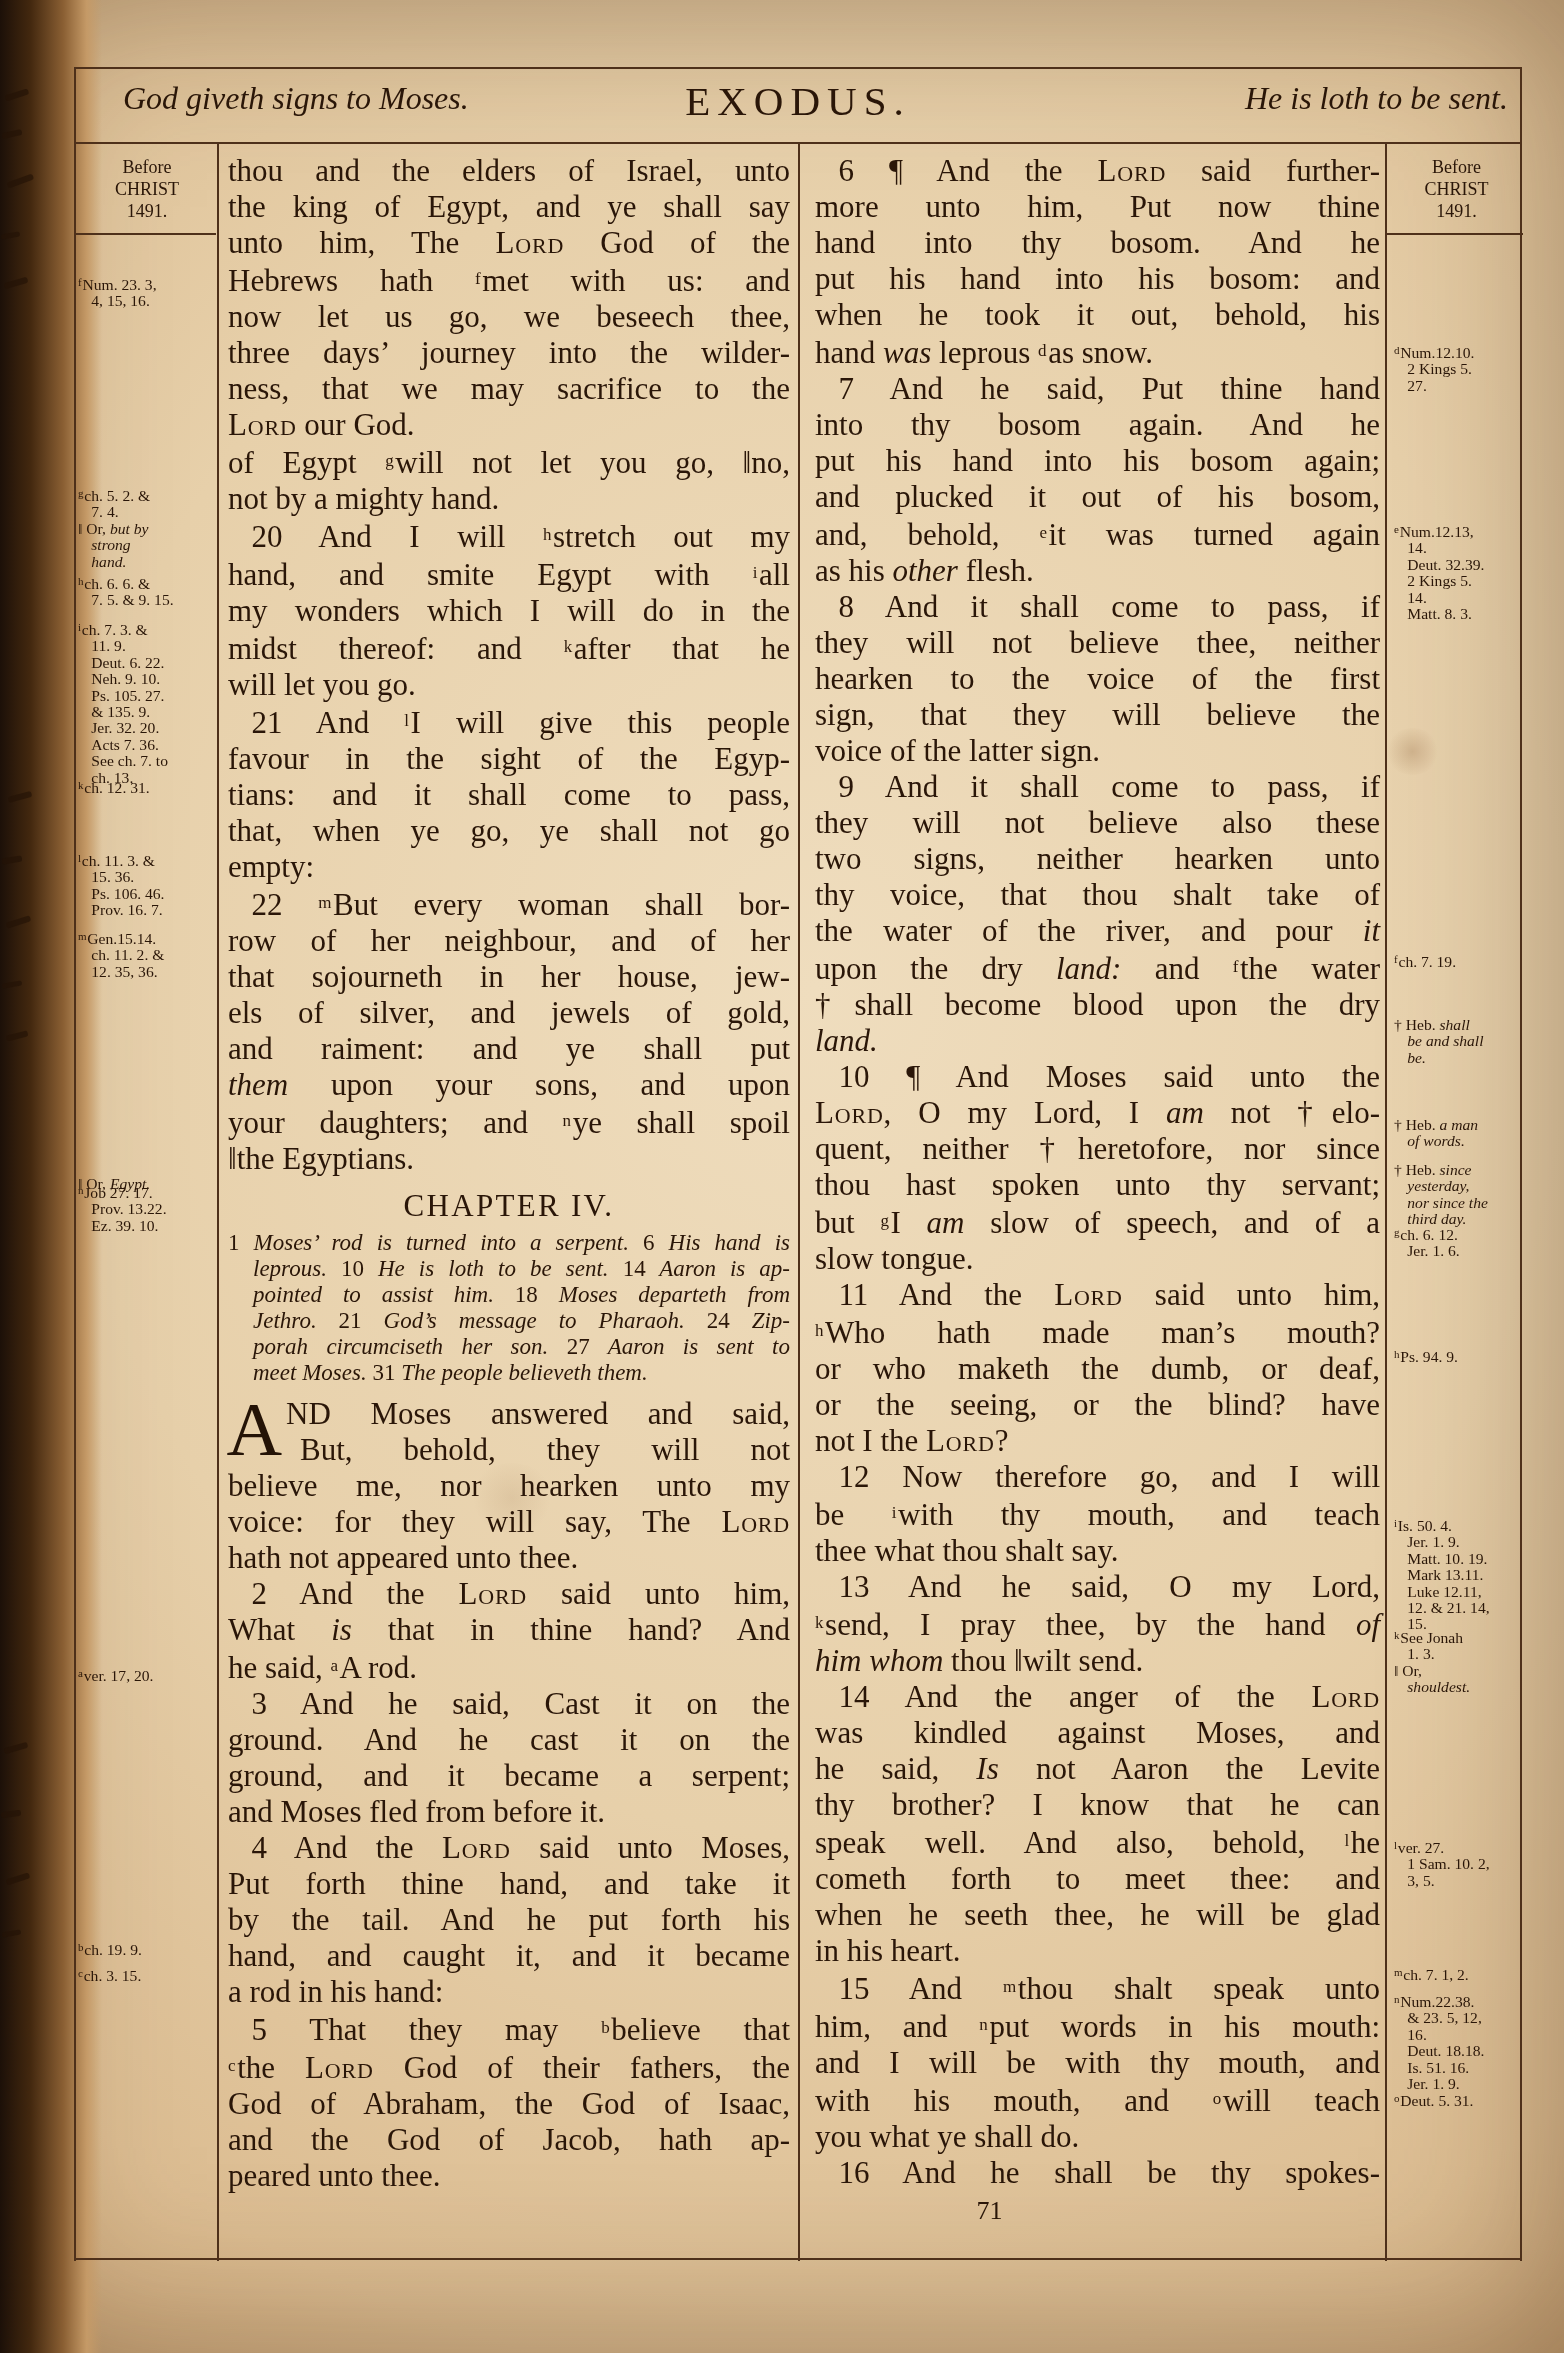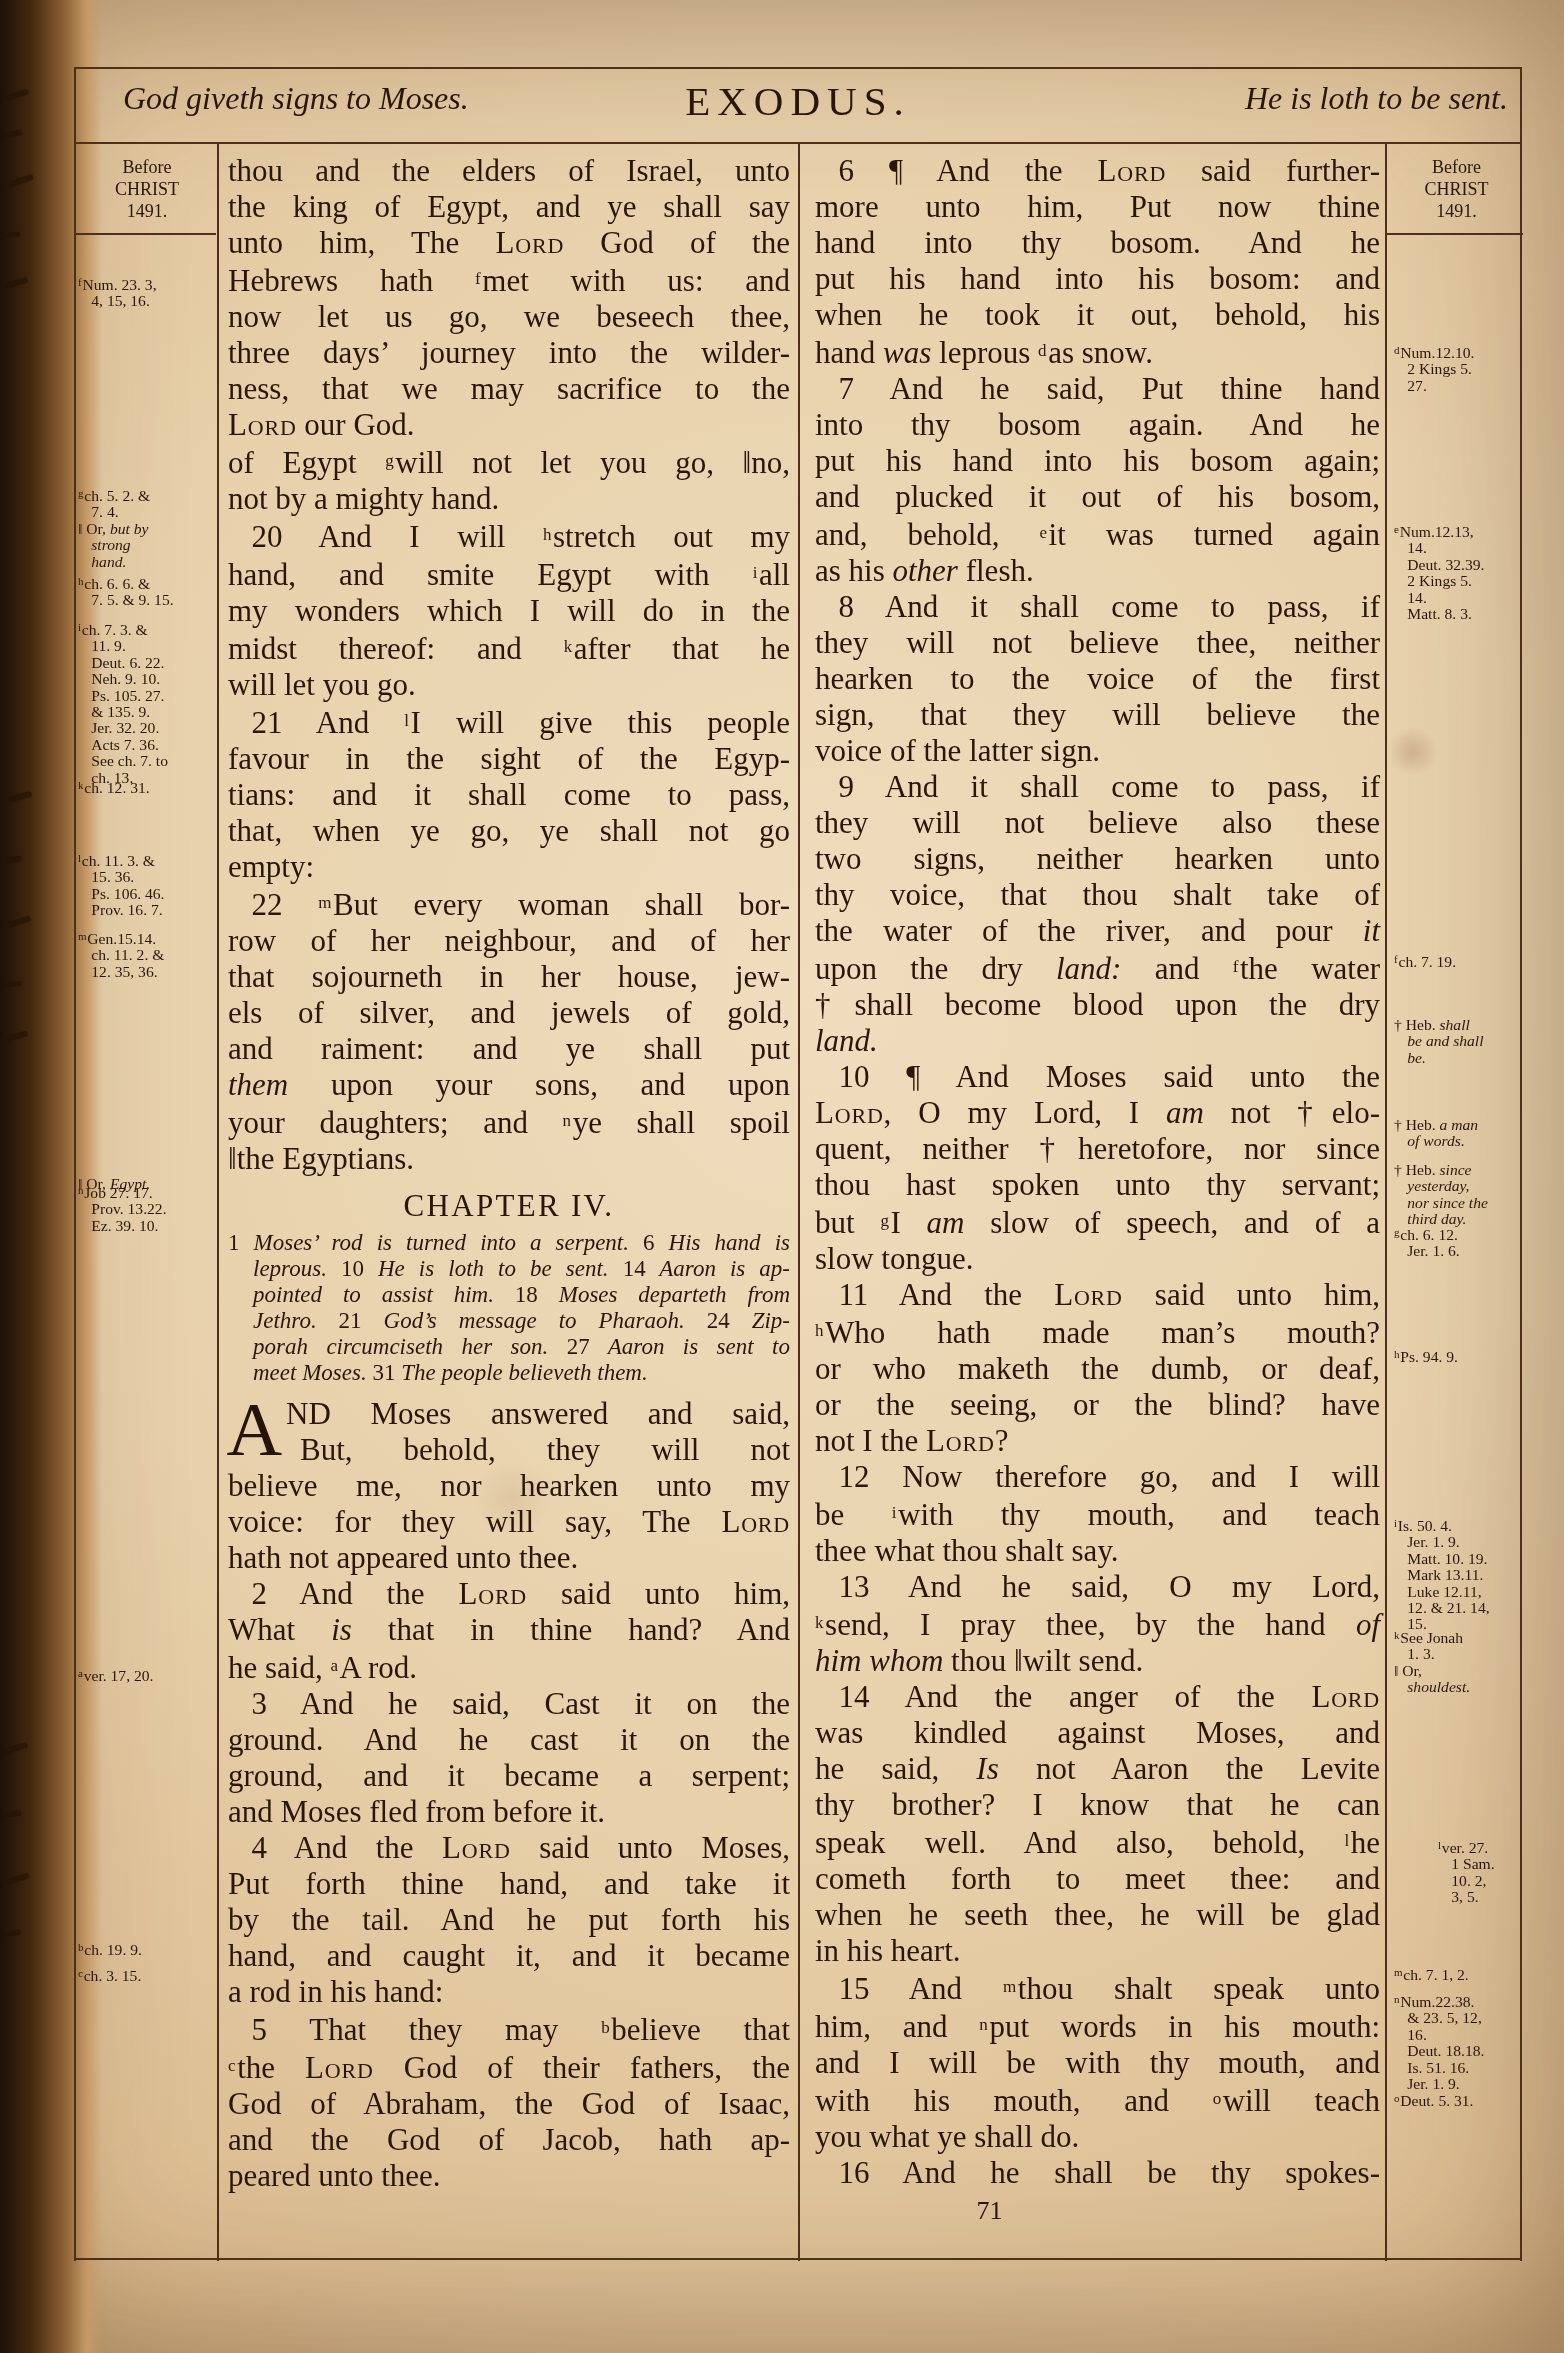--- a/index.html
+++ b/index.html
@@ -214,21 +214,21 @@
           <div class="nline">15.</div>
         </div>
         <div class="note" style="top: 1484px;">
           <div class="nline"><sup>k</sup>See Jonah</div>
           <div class="nline">1. 3.</div>
         </div>
         <div class="note" style="top: 1520px;">
           <div class="nline">‖ Or,</div>
           <div class="nline"><i>shouldest.</i></div>
         </div>
-        <div class="note" style="top: 1694px; margin-left: 44px;">
+        <div class="note" style="top: 1694px;">
           <div class="nline"><sup>l</sup>ver. 27.</div>
           <div class="nline">1 Sam. 10. 2,</div>
           <div class="nline">3, 5.</div>
         </div>
         <div class="note" style="top: 1821px;">
           <div class="nline"><sup>m</sup>ch. 7. 1, 2.</div>
         </div>
         <div class="note" style="top: 1848px;">
           <div class="nline"><sup>n</sup>Num.22.38.</div>
           <div class="nline">&amp; 23. 5, 12,</div>

